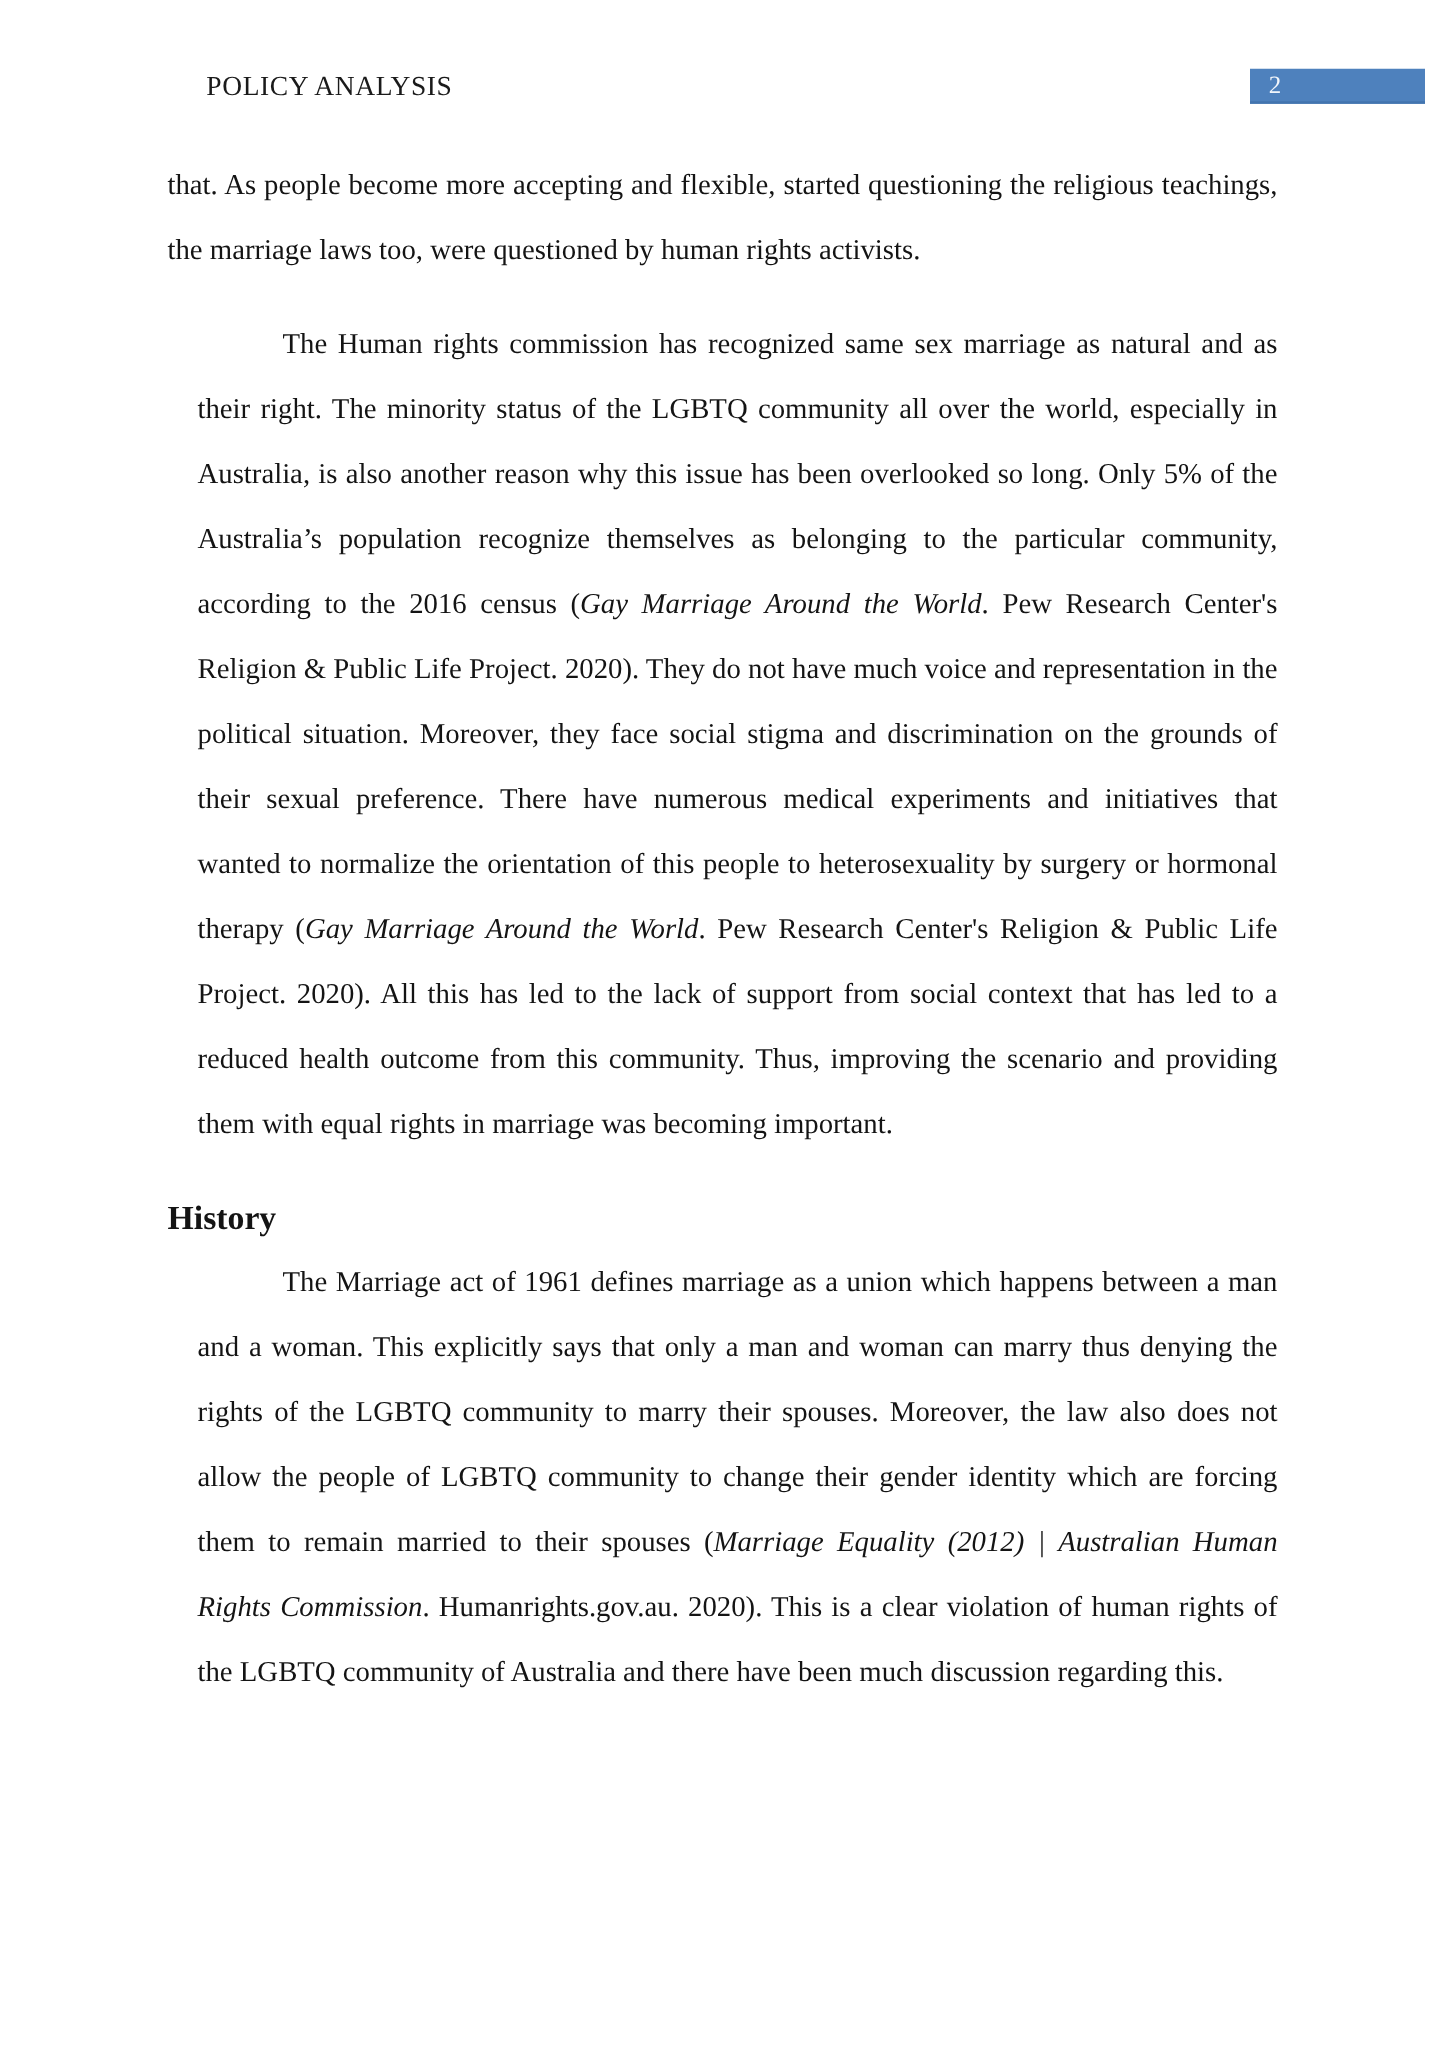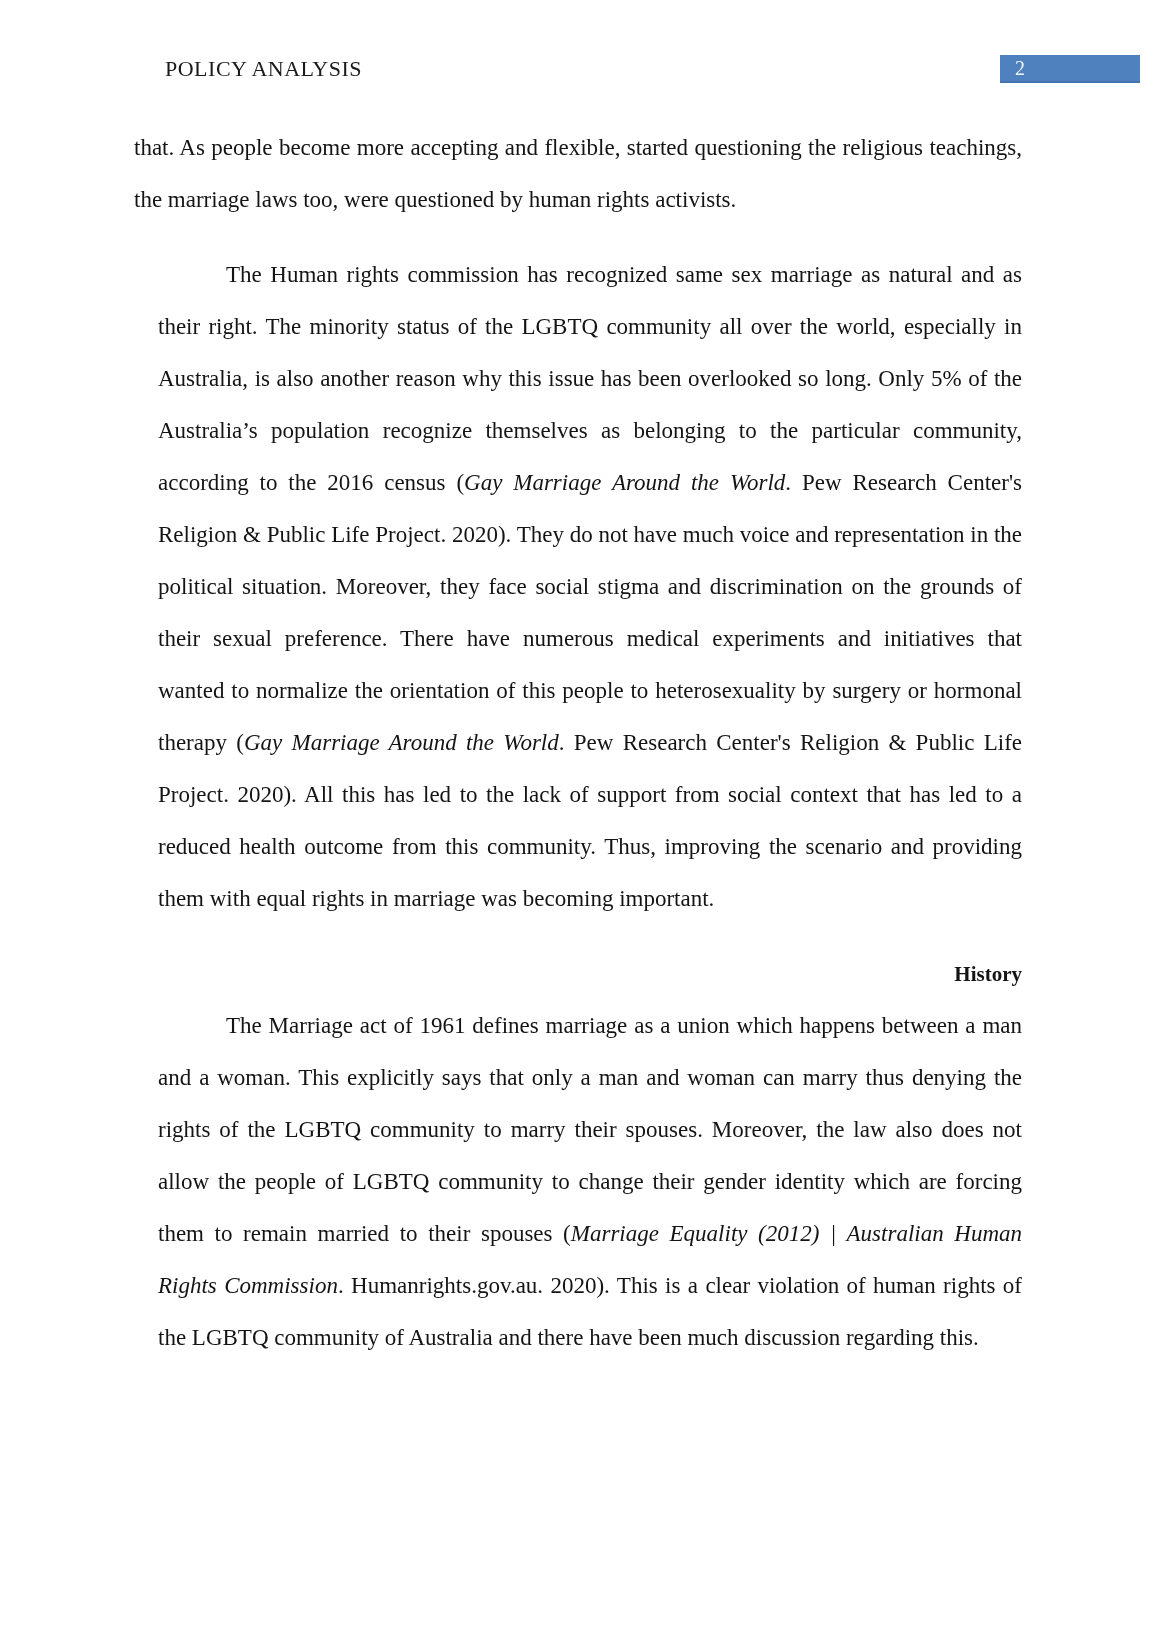--- a/index.html
+++ b/index.html
@@ -62,24 +62,24 @@
     line-height: 52px;
     text-align: justify;
     text-justify: inter-word;
   }
   .body-text p.indent {
     text-indent: 68px;
     margin-left: 24px;
   }
   .body-text h2 {
     margin: 0;
-    font-size: 21px;
+    font-size: 27px;
     font-weight: bold;
     line-height: 52px;
-    text-align: right;
+    text-align: left;
   }
   .italic {
     font-style: italic;
   }
 </style>
 </head>
 <body>
 
 <div class="page">
 

